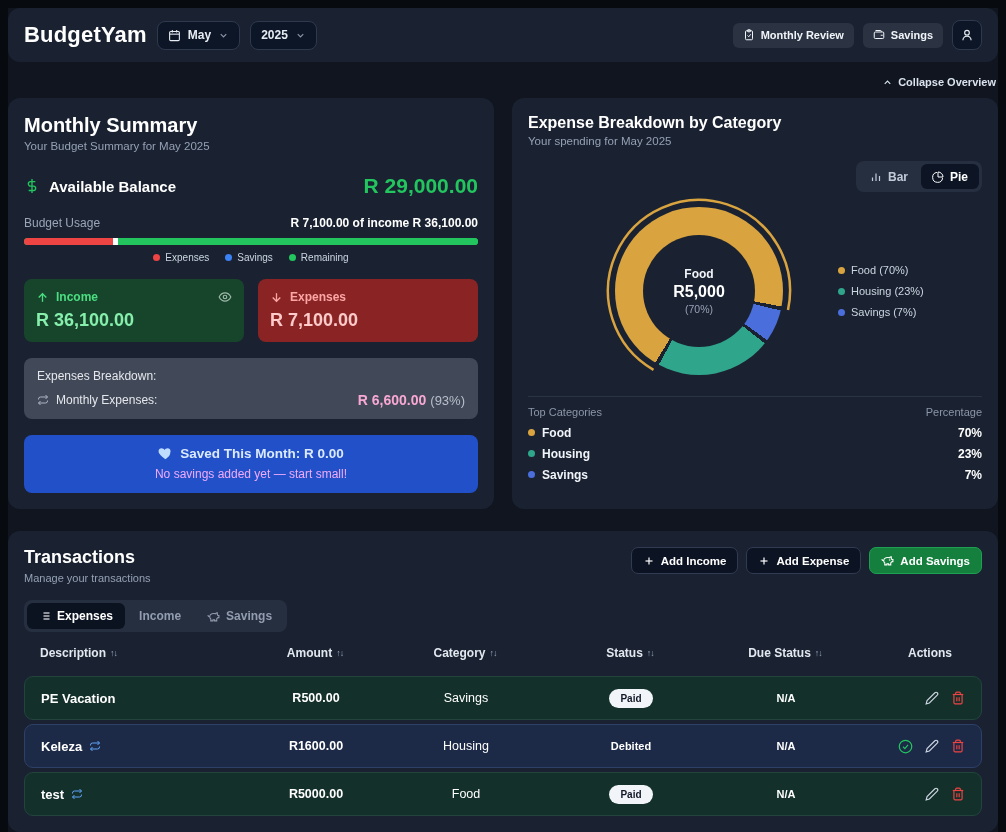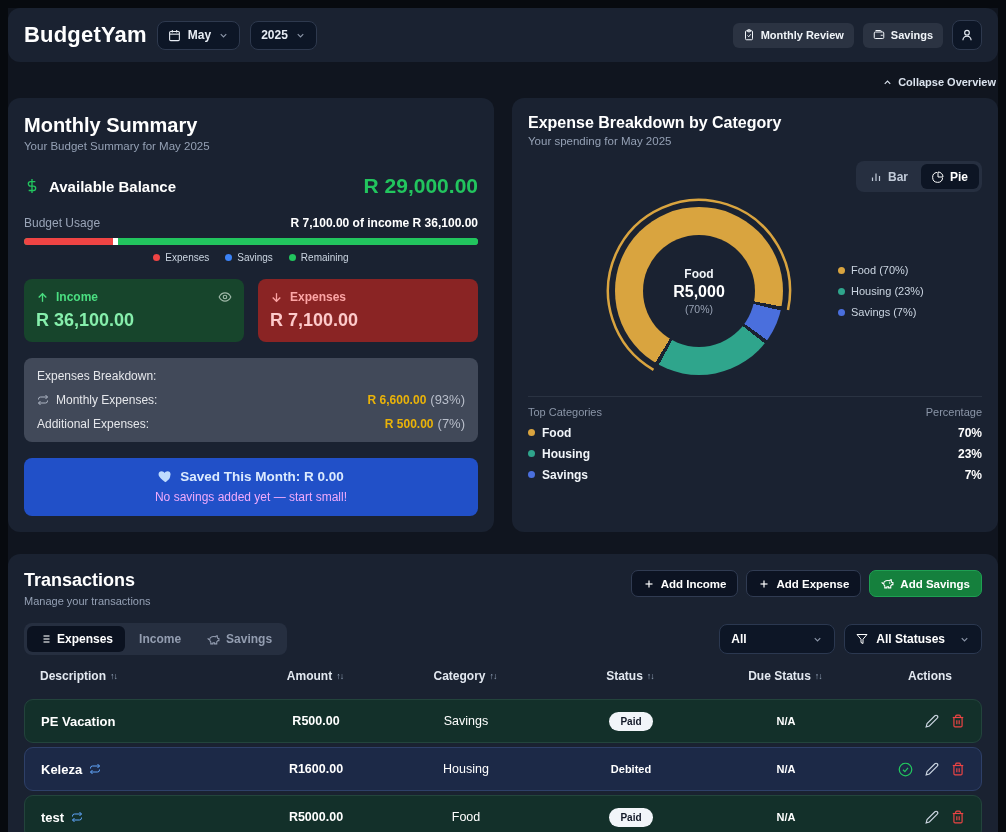--- a/index.html
+++ b/index.html
@@ -48,21 +48,21 @@
   .statbox.income .toprow { color:#4ade80; }
   .statbox.expense .toprow { color:#fca5a5; }
   .statbox .eye { margin-left:auto; color:#9fb8a8; cursor:pointer; }
   .statbox .val { margin-top:6px; font-size:18px; font-weight:800; }
   .statbox.income .val { color:#86efac; }
   .statbox.expense .val { color:#fecaca; }
   .graybox { background:#414959; border-radius:8px; padding:11px 13px; margin-top:16px; font-size:12px; color:#e5e7eb; }
   .graybox .line { display:flex; align-items:center; margin-top:9px; }
   .graybox .line:first-child { margin-top:0; }
   .graybox .lbl { display:flex; align-items:center; gap:7px; }
-  .graybox .amt { margin-left:auto; font-weight:800; color:#eab308; font-size:12px; }
+  .graybox .amt { margin-left:auto; font-weight:800; color:#f9a8d4; font-size:14px; }
   .graybox .pct { margin-left:4px; color:#b9bfcb; font-size:13px; }
   .bluebanner { background:#2150c8; border-radius:8px; padding:11px 12px 12px; margin-top:16px; text-align:center; }
   .bluebanner .t { display:flex; align-items:center; justify-content:center; gap:7px; font-size:13.5px; font-weight:800; color:#dbeafe; }
   .bluebanner .s { margin-top:6px; font-size:12px; color:#f0abfc; }
 
   
   .cat-title { font-size:16px; font-weight:800; color:#fff; }
   .toggle-row { display:flex; justify-content:flex-end; margin-top:14px; }
   .toggle-group { display:flex; background:#262f40; border-radius:8px; padding:3px; gap:2px; }
   .toggle { display:flex; align-items:center; gap:6px; border:none; border-radius:6px; height:25px; padding:0 11px; font-size:12px; font-weight:700; color:#c2cbd9; background:transparent; cursor:pointer; }
@@ -255,25 +255,20 @@
                 <path d="M17 2l4 4-4 4"></path>
                 <path d="M3 11v-1a4 4 0 0 1 4-4h14"></path>
                 <path d="M7 22l-4-4 4-4"></path>
                 <path d="M21 13v1a4 4 0 0 1-4 4H3"></path>
               </svg>
             <span>Monthly Expenses:</span>
           </span>
           <span class="amt">R 6,600.00</span>
           <span class="pct">(93%)</span>
         </div>
-        <div class="line">
-          <span class="lbl">Additional Expenses:</span>
-          <span class="amt">R 500.00</span>
-          <span class="pct">(7%)</span>
-        </div>
       </div>
 
       <div class="bluebanner">
         <div class="t">
           <svg class="ico" width="15" height="15" viewBox="0 0 24 24" fill="#bfdbfe" stroke="none">
               <path d="M12 21s-8-5.3-10.5-10C-0.2 7 2 3.5 5.7 3.5c2.3 0 3.9 1.3 4.8 2.8.9-1.5 2.5-2.8 4.8-2.8 3.7 0 5.9 3.5 4.2 7.5C20 15.7 12 21 12 21z"></path>
             </svg>
           <span>Saved This Month: R 0.00</span>
         </div>
         <div class="s">No savings added yet — start small!</div>
@@ -392,37 +387,20 @@
         </button>
         <button class="tab">
           <span>Income</span>
         </button>
         <button class="tab">
           <svg class="ico" width="13" height="13" viewBox="0 0 24 24" fill="none" stroke="currentColor" stroke-width="2">
               <path d="M19 5c-1.5 0-2.8 1.4-3 2-3.5-1.5-11-.3-11 5 0 1.8 0 3 2 4.5V20h4v-2h3v2h4v-4c1-.5 1.7-1 2-2h2v-4h-2c0-1-.5-1.5-1-2V5z"></path>
               <path d="M2 9v1a2 2 0 0 0 2 2h1"></path>
             </svg>
           <span>Savings</span>
-        </button>
-      </div>
-      <div class="filters">
-        <button class="filter" style="min-width:116px;">
-          <span>All</span>
-          <svg class="ico chev" style="margin-left:auto;" width="11" height="11" viewBox="0 0 24 24" fill="none" stroke="currentColor" stroke-width="2.5">
-              <polyline points="6 9 12 15 18 9"></polyline>
-            </svg>
-        </button>
-        <button class="filter">
-          <svg class="ico" width="12" height="12" viewBox="0 0 24 24" fill="none" stroke="currentColor" stroke-width="2">
-              <polygon points="22 3 2 3 10 12.5 10 19 14 21 14 12.5 22 3"></polygon>
-            </svg>
-          <span>All Statuses</span>
-          <svg class="ico chev" width="11" height="11" viewBox="0 0 24 24" fill="none" stroke="currentColor" stroke-width="2.5">
-              <polyline points="6 9 12 15 18 9"></polyline>
-            </svg>
         </button>
       </div>
     </div>
 
     <div class="tgrid thead" id="tx-head">
         <div class="th l">Description<span class="sort">↑↓</span></div>
         <div class="th c">Amount<span class="sort">↑↓</span></div>
         <div class="th c">Category<span class="sort">↑↓</span></div>
         <div class="th c">Status<span class="sort">↑↓</span></div>
         <div class="th c">Due Status<span class="sort">↑↓</span></div>

